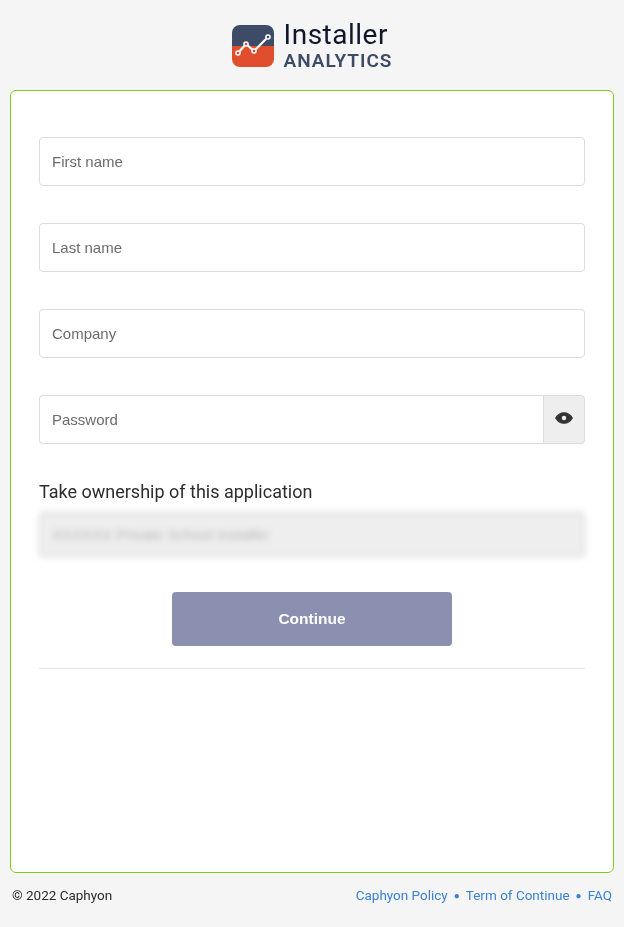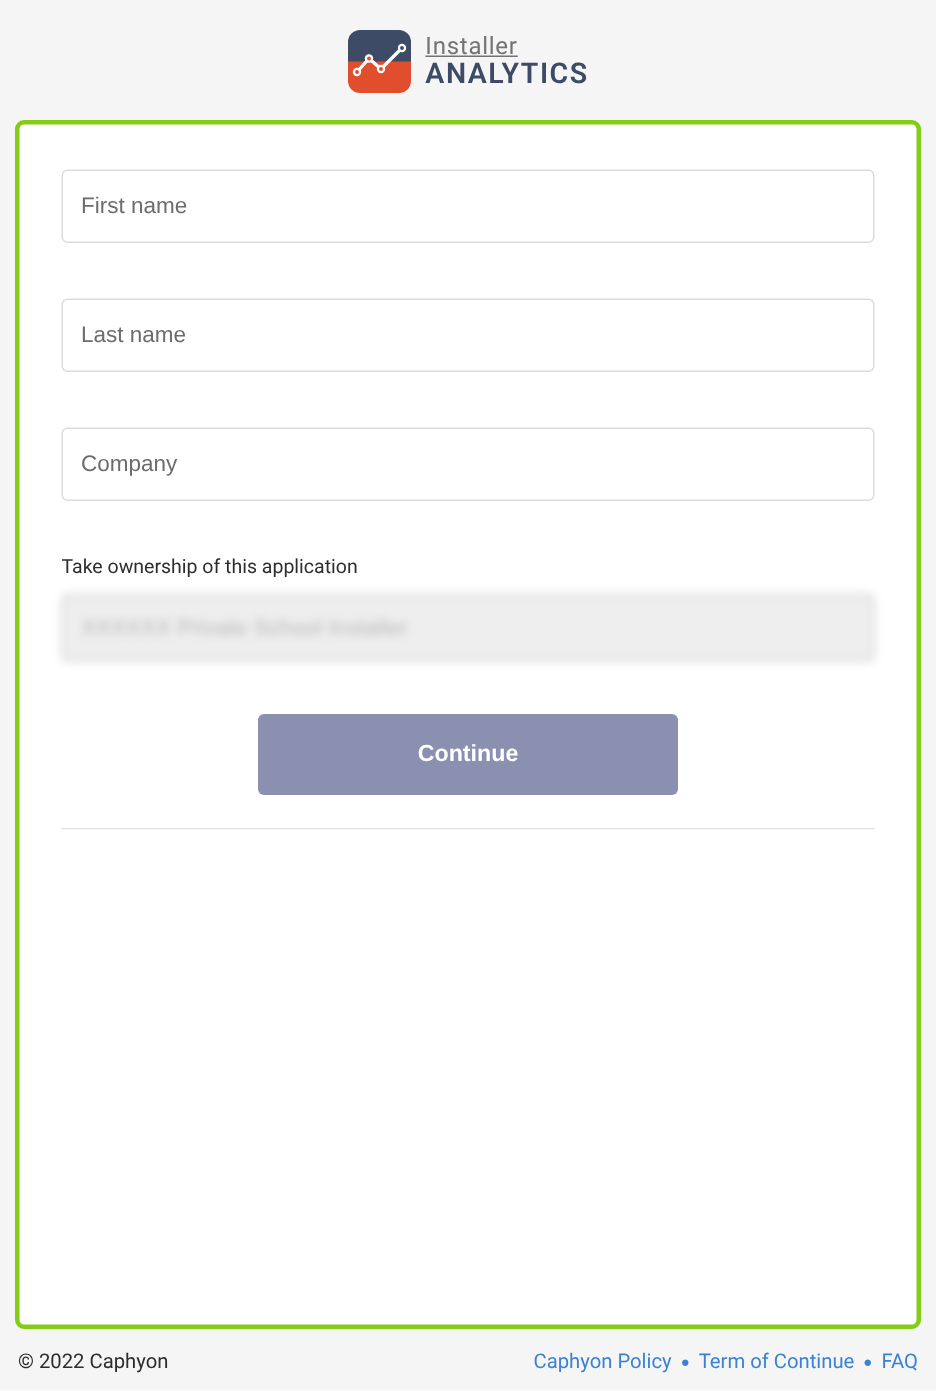--- a/index.html
+++ b/index.html
@@ -30,38 +30,37 @@
       width: 42px;
       height: 42px;
       position: relative;
     }
     .logo-text {
       display: flex;
       flex-direction: column;
       line-height: 1.1;
     }
     .logo-text-top {
-      font-size: 16px;
+      font-size: 28px;
       font-weight: 400;
-      color: #737373;
+      color: #0f172a;
       letter-spacing: 0.5px;
-      text-decoration: underline;
     }
     .logo-text-bottom {
       font-size: 19px;
       font-weight: 600;
       color: #3d4b66;
       letter-spacing: 1px;
     }
     .card {
       background: #fff;
-      border: 3px solid #84cc16;
+      border: 1px solid #84cc16;
       border-radius: 6px;
       margin: 0 10px;
-      padding: 30px 28px 20px 28px;
+      padding: 46px 28px 20px 28px;
       flex: 1;
       display: flex;
       flex-direction: column;
     }
     .form-group {
       margin-bottom: 37px;
     }
     .input-wrap {
       position: relative;
       display: flex;
@@ -90,21 +89,21 @@
       border: 1px solid #dcdcdc;
       background: #eeeeee;
       border-top-right-radius: 4px;
       border-bottom-right-radius: 4px;
       display: flex;
       align-items: center;
       justify-content: center;
       cursor: pointer;
     }
     .label-text {
-      font-size: 13px;
+      font-size: 18px;
       color: #2d2d2d;
       margin-bottom: 10px;
       display: block;
     }
     .readonly-input {
       width: 100%;
       height: 45px;
       border: 1px solid #c2c2c2;
       border-radius: 4px;
       background: #eeeeee;
@@ -141,21 +140,21 @@
     }
     .signin-link {
       color: #3b82d4;
       text-decoration: none;
       cursor: pointer;
     }
     .footer {
       display: flex;
       justify-content: space-between;
       align-items: center;
-      padding: 14px 12px 11px 12px;
+      padding: 14px 12px 24px 12px;
       font-size: 13.5px;
     }
     .copyright {
       color: #2d2d2d;
     }
     .footer-links {
       display: flex;
       gap: 6px;
       align-items: center;
     }
@@ -214,20 +213,33 @@
     </div>
   </div>
 
   <div class="form-group">
     <div class="input-wrap">
       <input type="text" class="text-input" placeholder="Company" style="">
     </div>
   </div>
 
 
+  <div class="form-group">
+    <div class="input-wrap input-with-button">
+      <input type="password" class="text-input" placeholder="Password" style="">
+      <button class="eye-button">
+        <span>
+          <svg width="18" height="18" viewBox="0 0 24 24" fill="none">
+            <path d="M1 12s4-7 11-7 11 7 11 7-4 7-11 7S1 12 1 12z" stroke="#333" stroke-width="1.6" fill="#333"></path>
+            <circle cx="12" cy="12" r="3" fill="#eee"></circle>
+          </svg>
+        </span>
+      </button>
+    </div>
+  </div>
 
 
   <div class="ownership-group">
     <label class="label-text">Take ownership of this application</label>
     <input type="text" class="readonly-input" readonly="" value="XXXXXX Private School Installer" style="">
   </div>
 
   <div class="continue-section">
     <button class="continue-button">Continue</button>
   </div>

